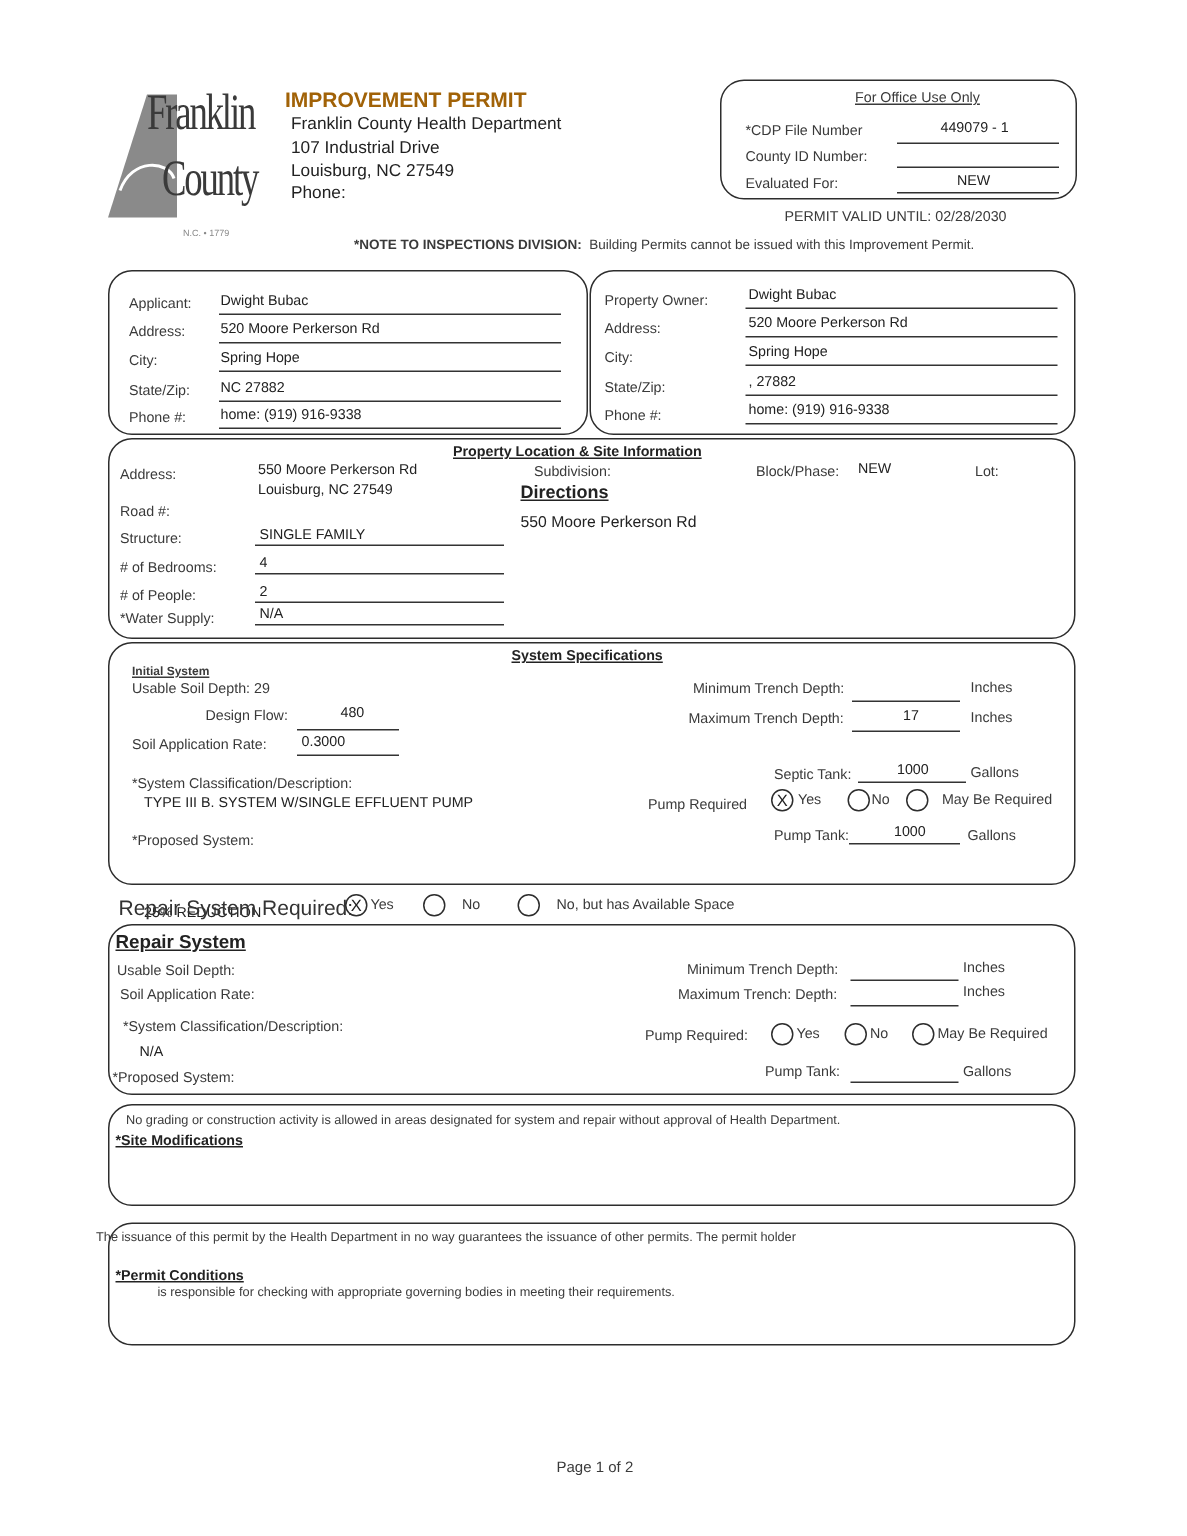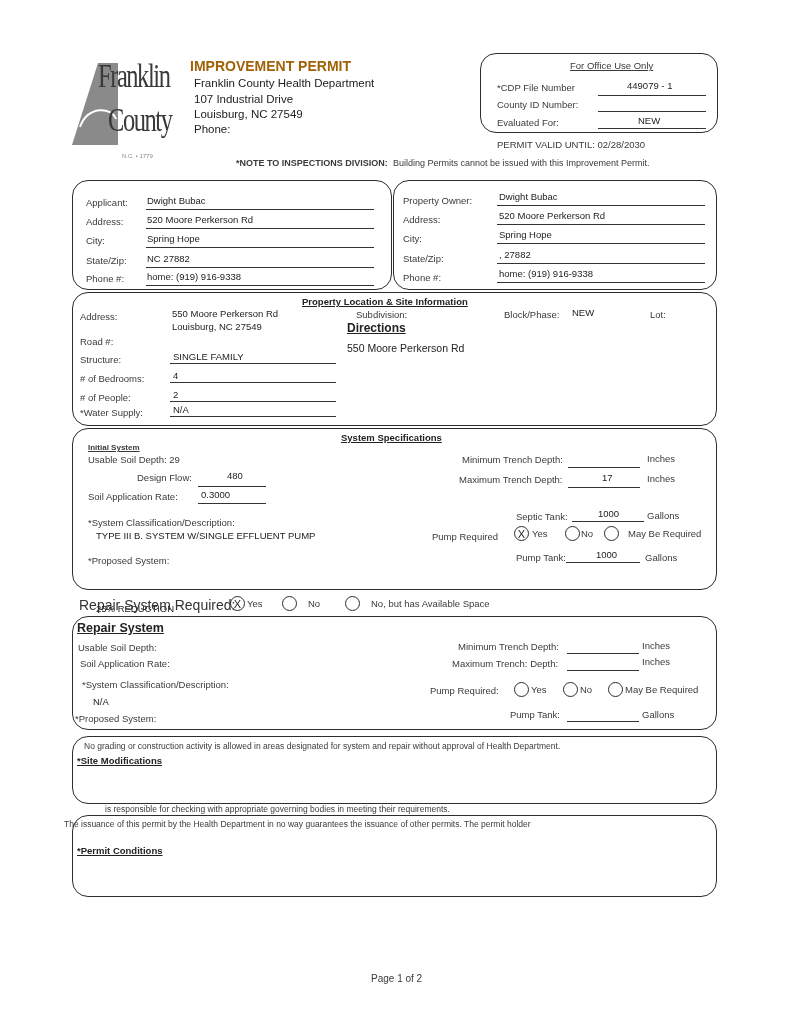--- a/index.html
+++ b/index.html
@@ -36,21 +36,21 @@
 <div class="abs lbl" style="left:570px;top:60px;text-decoration:underline;">For Office Use Only</div>
 <div class="abs lbl" style="left:497px;top:82px;">*CDP File Number</div>
 <div class="abs val" style="left:627px;top:80px;">449079 - 1</div>
 <div class="line" style="left:598px;top:95px;width:108px;"></div>
 <div class="abs lbl" style="left:497px;top:99px;">County ID Number:</div>
 <div class="abs val" style="left:627px;top:97px;"></div>
 <div class="line" style="left:598px;top:111px;width:108px;"></div>
 <div class="abs lbl" style="left:497px;top:117px;">Evaluated For:</div>
 <div class="abs val" style="left:638px;top:115px;">NEW</div>
 <div class="line" style="left:598px;top:128px;width:108px;"></div>
-<div class="abs lbl" style="left:497px;top:139px;text-align:right;">PERMIT VALID UNTIL: 02/28/2030</div>
+<div class="abs lbl" style="left:523px;top:139px;text-align:right;">PERMIT VALID UNTIL: 02/28/2030</div>
 
 <div class="abs lbl" style="left:236px;top:158px;font-size:9px;">
   <b>*NOTE TO INSPECTIONS DIVISION:</b>&nbsp;
   <span>Building Permits cannot be issued with this Improvement Permit.</span>
 </div>
 
 <div class="box" style="left:72px;top:180px;width:318px;height:108px;"></div>
 <div id="applicant-rows"></div>
 
 <div class="box" style="left:393px;top:180px;width:322px;height:108px;"></div>
@@ -124,21 +124,21 @@
 <div class="abs lbl" style="left:510px;top:709px;">Pump Tank:</div>
 <div class="line" style="left:567px;top:721px;width:72px;"></div>
 <div class="abs lbl" style="left:642px;top:709px;">Gallons</div>
 
 <div class="box" style="left:72px;top:736px;width:643px;height:66px;"></div>
 <div class="abs lbl" style="left:84px;top:741px;font-size:8.5px;">No grading or construction activity is allowed in areas designated for system and repair without approval of Health Department.</div>
 <div class="abs lbl" style="left:77px;top:755px;font-weight:bold;text-decoration:underline;color:#222;">*Site Modifications</div>
 
 <div class="box" style="left:72px;top:815px;width:643px;height:80px;"></div>
 <div class="abs lbl" style="left:64px;top:819px;font-size:8.5px;">The issuance of this permit by the Health Department in no way guarantees the issuance of other permits.  The permit holder</div>
-<div class="abs lbl" style="left:77px;top:804px;font-size:8.5px;padding-left:28px;">is responsible for checking with appropriate governing bodies in meeting their requirements.</div>
+<div class="abs lbl" style="left:77px;top:856px;font-size:8.5px;padding-left:28px;">is responsible for checking with appropriate governing bodies in meeting their requirements.</div>
 <div class="abs lbl" style="left:77px;top:845px;font-weight:bold;text-decoration:underline;color:#222;">*Permit Conditions</div>
 
 <div class="abs lbl" style="left:371px;top:973px;font-size:10px;">Page 1 of 2</div>
 
 <div class="abs lbl" style="left:86px;top:197px;">Applicant:</div>
 <div class="abs val" style="left:147px;top:195px;">Dwight Bubac</div>
 <div class="line" style="left:146px;top:209px;width:228px;"></div>
 <div class="abs lbl" style="left:86px;top:216px;">Address:</div>
 <div class="abs val" style="left:147px;top:214px;">520 Moore Perkerson Rd</div>
 <div class="line" style="left:146px;top:228px;width:228px;"></div>

